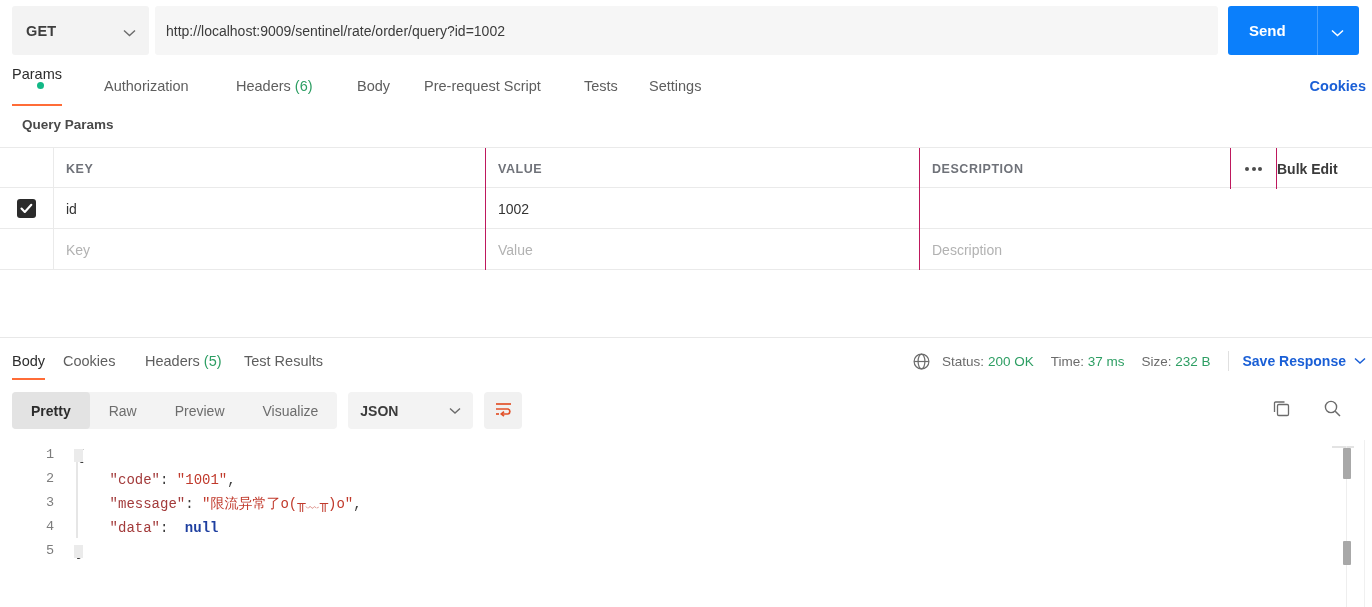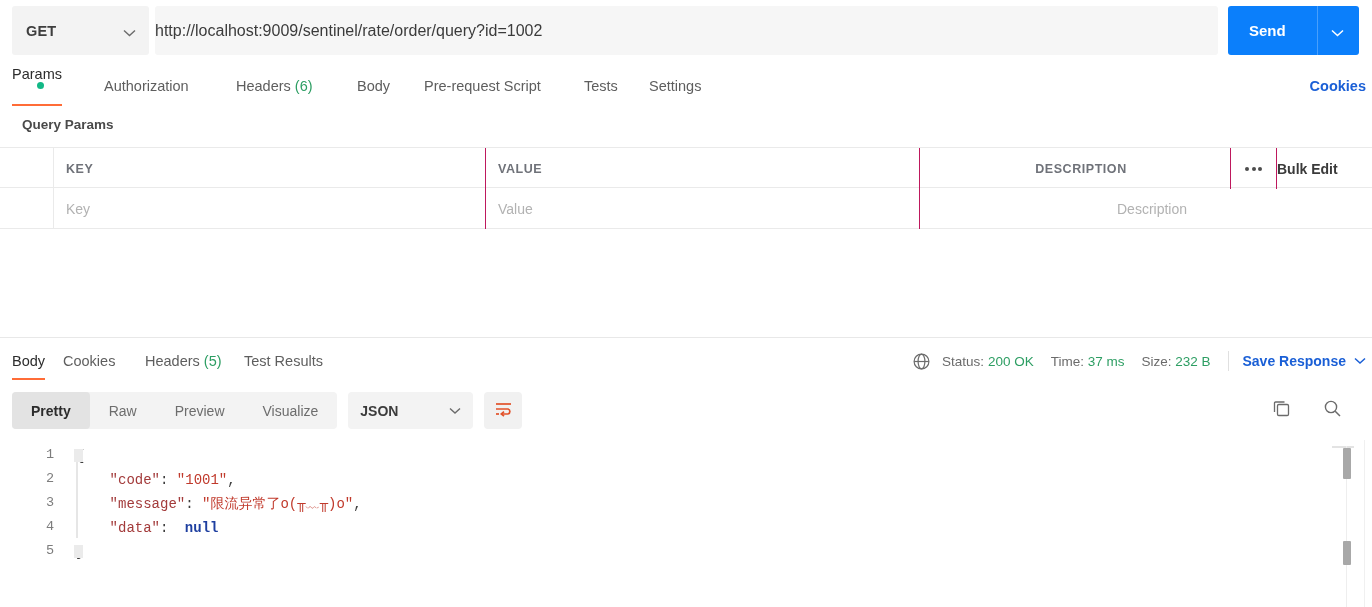--- a/index.html
+++ b/index.html
@@ -18,21 +18,21 @@
     background: #f3f3f3; border-radius: 3px;
     display: flex; align-items: center; cursor: pointer;
   }
   .method-label { font-size: 14.5px; font-weight: bold; color: #3e3e3e; margin-left: 14px; letter-spacing: .2px; }
   .method-chev { position: absolute; right: 13px; top: 17px; }
   .url-field {
     position: absolute; left: 155px; top: 6px; width: 1063px; height: 49px;
     background: #f6f6f6; border-radius: 3px;
     display: flex; align-items: center; cursor: text;
   }
-  .url-text { font-size: 16px; color: #3b3b3b; white-space: nowrap; }
+  .url-text { font-size: 14px; color: #3b3b3b; margin-left: 11px; white-space: nowrap; }
   .send-btn {
     position: absolute; left: 1228px; top: 6px; width: 131px; height: 49px;
     background: #0b7ffb; border-radius: 3px; cursor: pointer;
     display: flex; align-items: center;
   }
   .send-label { font-size: 15px; font-weight: bold; color: #fff; margin-left: 21px; }
   .send-div { position: absolute; left: 89px; top: 0; width: 1px; height: 49px; background: rgba(255,255,255,.25); }
   .send-chev { position: absolute; left: 103px; top: 17px; }
 
   
@@ -54,21 +54,21 @@
   
   .qp-title { position: absolute; left: 22px; top: 117px; font-size: 13.5px; font-weight: bold; color: #4a4a4a; text-align: right; }
 
   .ptable { position: absolute; left: 0; top: 147px; width: 1372px; }
   .ptrow { position: relative; height: 41px; display: flex; border-bottom: 1px solid #eaeaea; }
   .ptrow.head { border-top: 1px solid #eaeaea; }
   .pcell { position: relative; display: flex; align-items: center; border-right: 1px solid #be185d; height: 41px; }
   .pcell.cb { width: 54px; justify-content: center; border-right: 1px solid #eaeaea; }
   .pcell.k { width: 432px; }
   .pcell.v { width: 434px; }
-  .pcell.d { width: 311px; justify-content: center; }
+  .pcell.d { width: 311px; }
   .pcell.dots { width: 46px; justify-content: center; }
   .pcell.bulk { width: 95px; border-right: none; }
   .hdr-txt { font-size: 12.5px; font-weight: bold; color: #6f7279; letter-spacing: .55px; margin-left: 12px; }
   .cellval { font-size: 14px; color: #333; margin-left: 12px; }
   .cellph { font-size: 14px; color: #b2b2b2; margin-left: 12px; }
   .bulk-txt { font-size: 14px; font-weight: bold; color: #3a3a3a; }
   .cbox {
     width: 19px; height: 19px; border-radius: 3px; background: #2b2b2b;
     display: flex; align-items: center; justify-content: center; cursor: pointer;
   }
@@ -212,20 +212,38 @@
           <i></i>
           <i></i>
           <i></i>
         </span>
     </div>
     <div class="pcell bulk">
       <span class="bulk-txt">Bulk Edit</span>
     </div>
   </div>
 
+  <div class="ptrow">
+    <div class="pcell cb">
+      <span class="cbox">
+        <svg width="13" height="11" viewBox="0 0 13 11">
+            <path d="M1.5 5.5 L4.8 9 L11.3 1.8" fill="none" stroke="#ffffff" stroke-width="2.1" stroke-linecap="round" stroke-linejoin="round"></path>
+          </svg>
+      </span>
+    </div>
+    <div class="pcell k">
+      <span class="cellval">id</span>
+    </div>
+    <div class="pcell v">
+      <span class="cellval">1002</span>
+    </div>
+    <div class="pcell d" style="width:452px;border-right:none">
+      <span class="cellval"></span>
+    </div>
+  </div>
 
   <div class="ptrow">
     <div class="pcell cb"></div>
     <div class="pcell k">
       <span class="cellph">Key</span>
     </div>
     <div class="pcell v">
       <span class="cellph">Value</span>
     </div>
     <div class="pcell d" style="width:452px;border-right:none">

